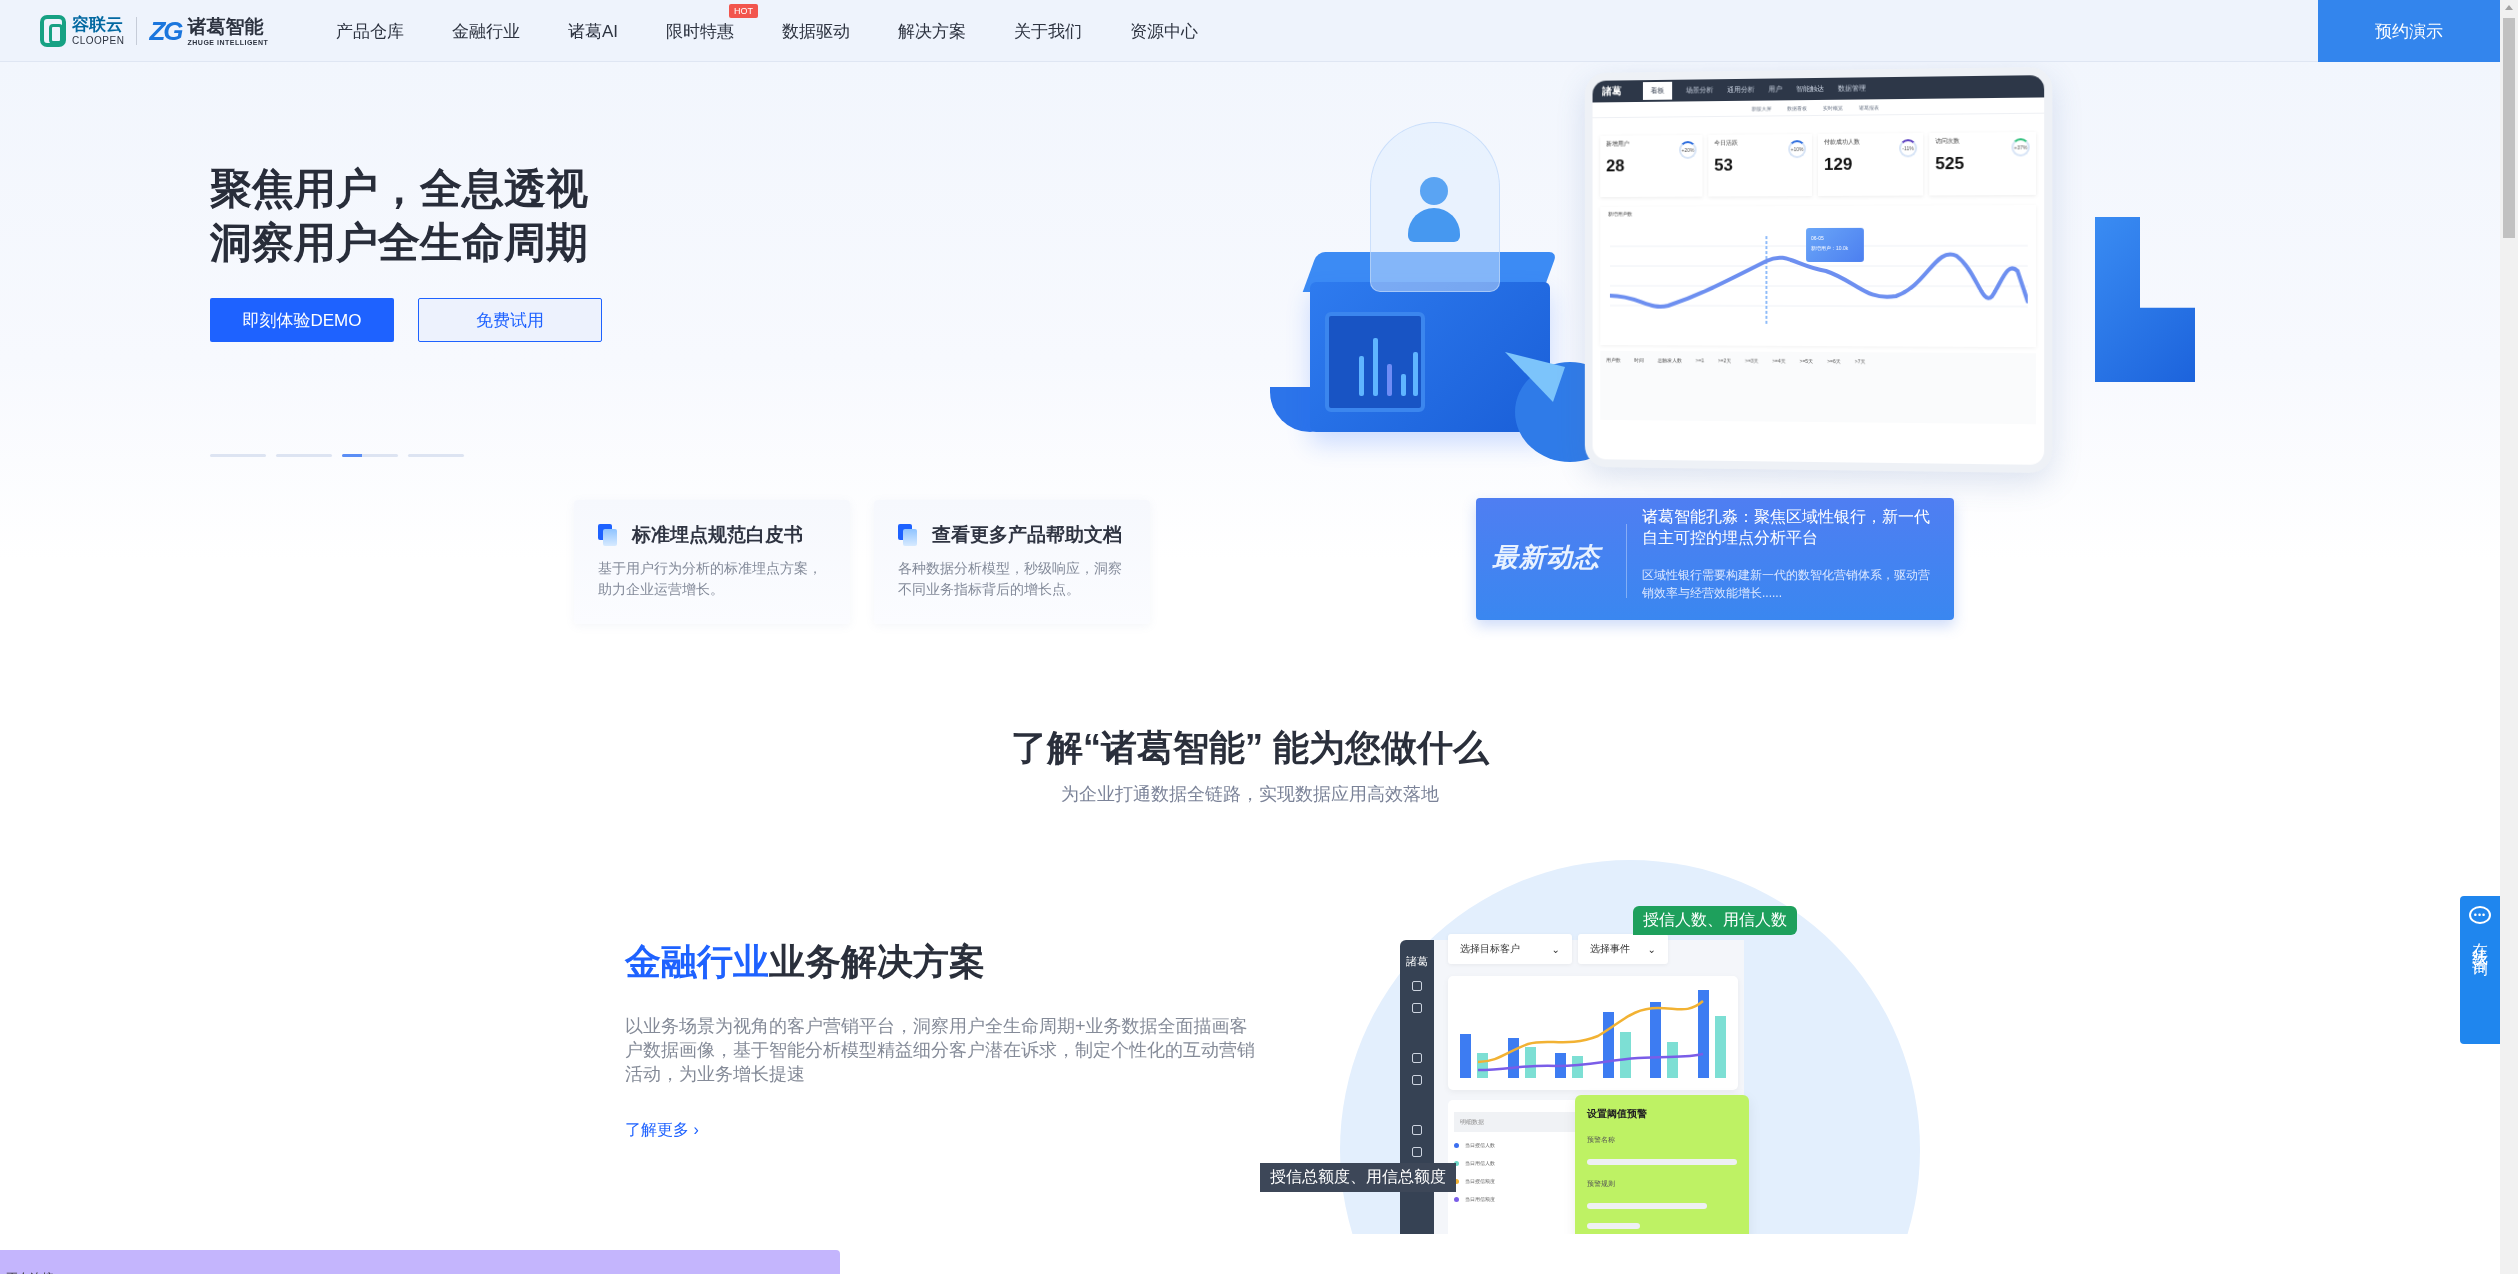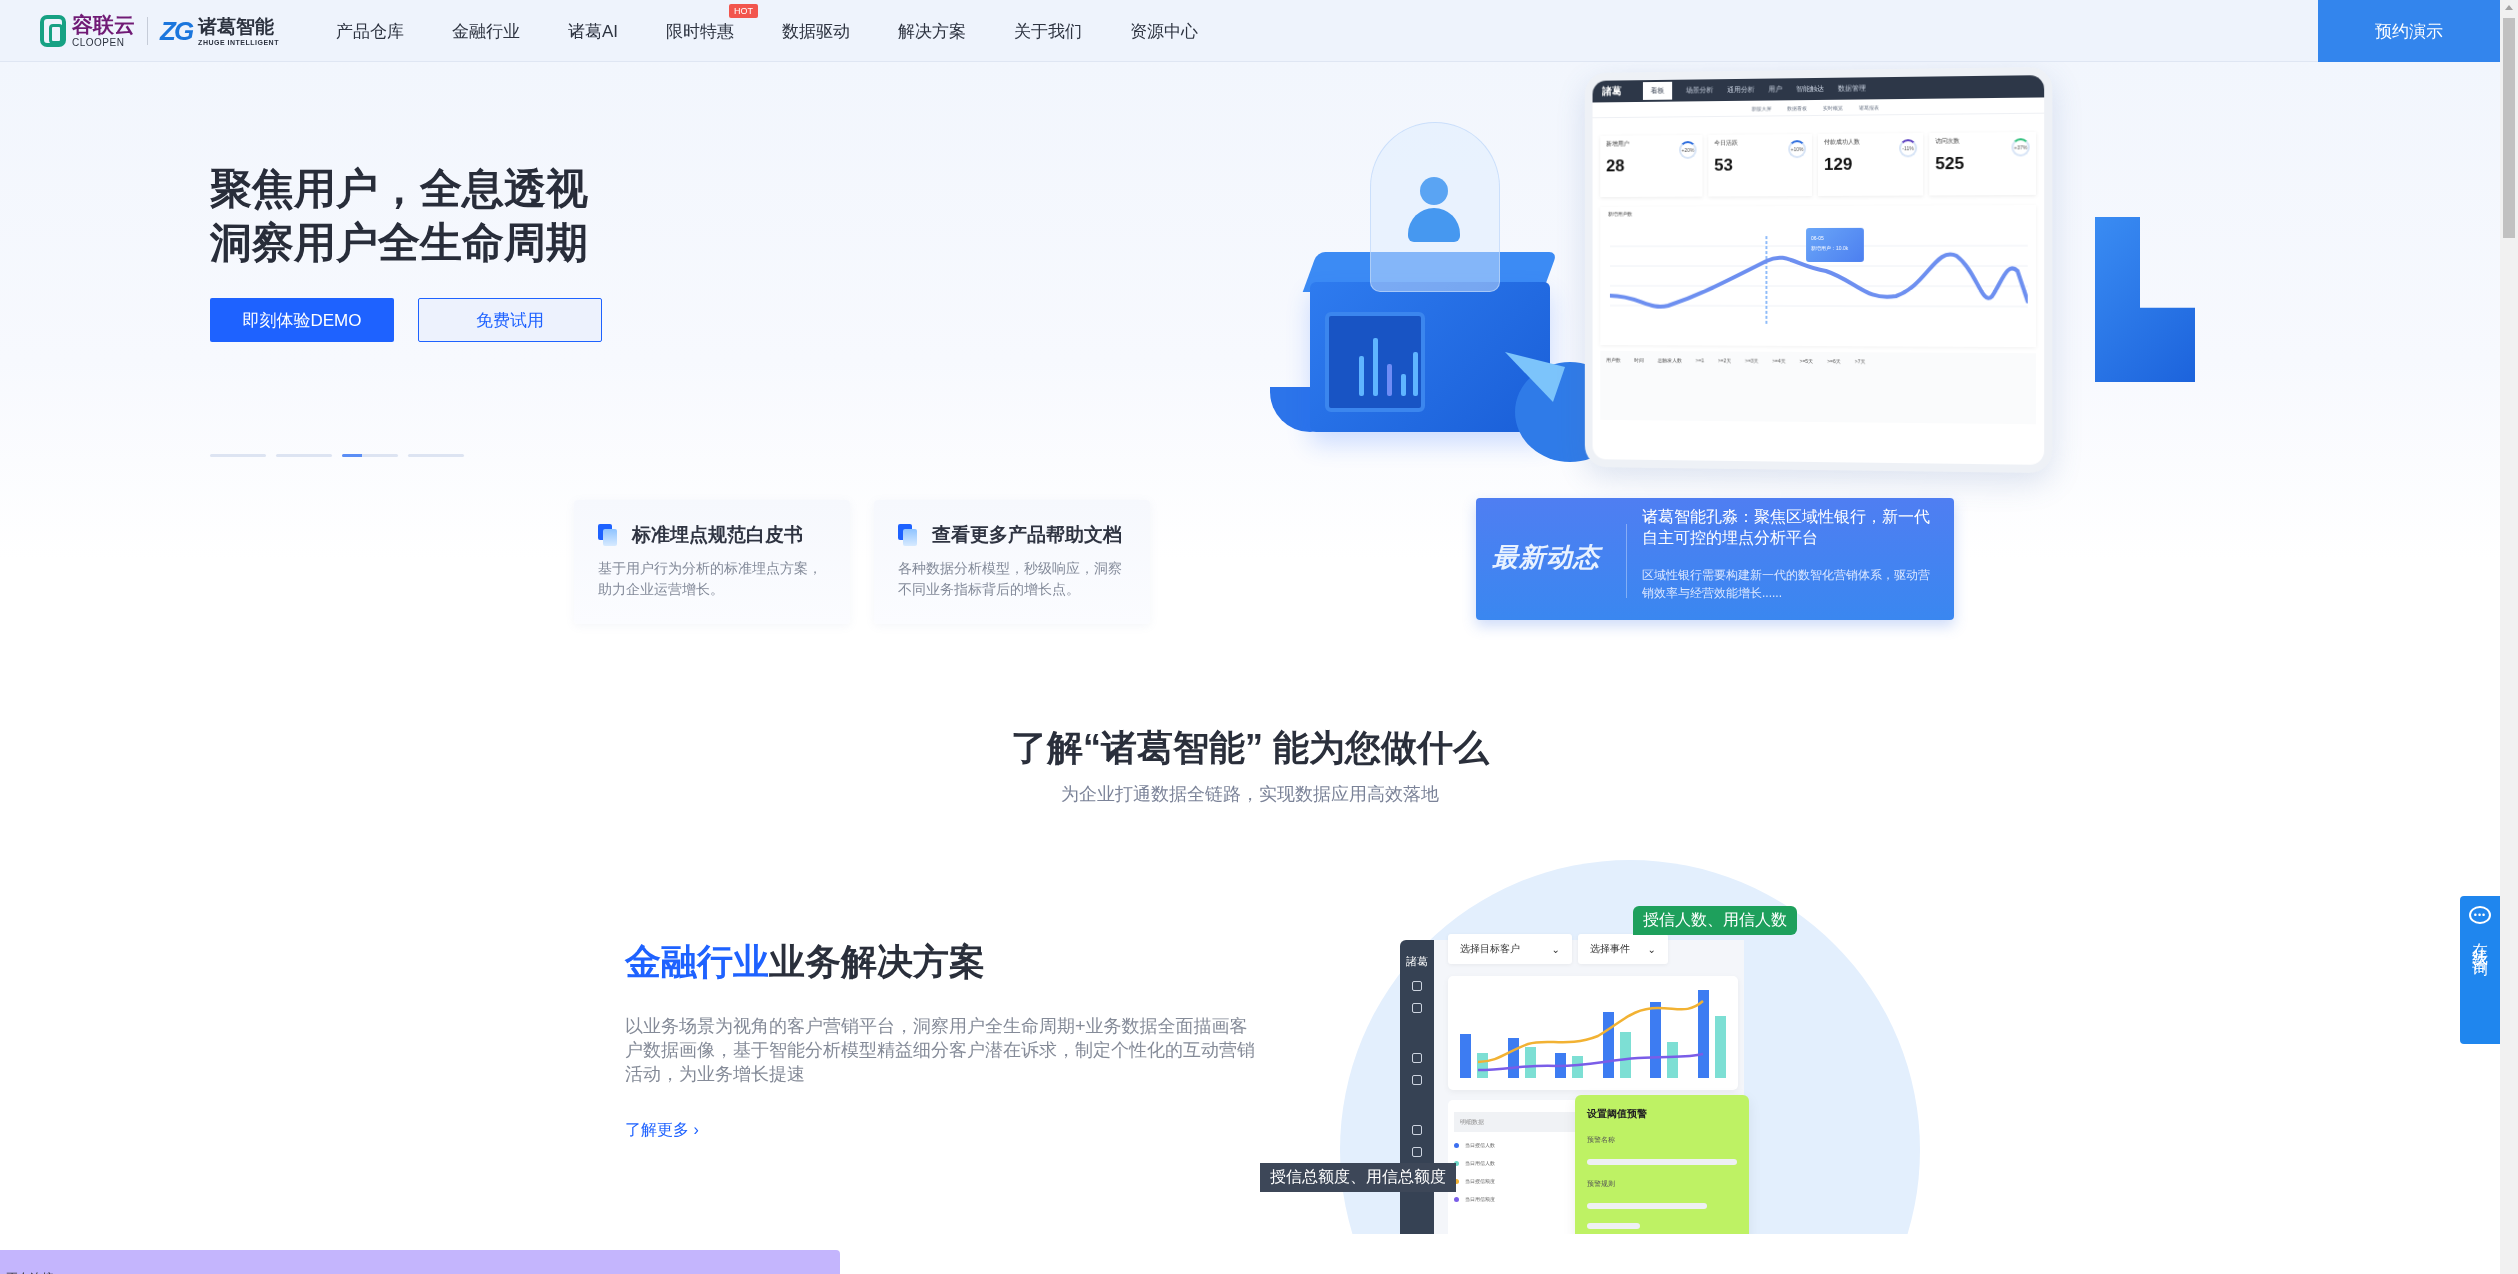--- a/index.html
+++ b/index.html
@@ -16,21 +16,21 @@
     background: #eef3fc;
     border-bottom: 1px solid #dfe6f3;
     display: flex; align-items: center;
     z-index: 10;
   }
   .logo { position: absolute; left: 40px; top: 14px; display: flex; align-items: center; height: 34px; }
   .logo-cloopen { display: flex; align-items: center; gap: 6px; }
   .logo-hex { width: 26px; height: 32px; border: 4px solid #16a183; border-radius: 7px; position: relative; }
   .logo-hex::after { content: ""; position: absolute; left: 5px; top: 5px; width: 8px; height: 14px; border: 3px solid #16a183; border-radius: 4px; }
   .logo-txt { display: flex; flex-direction: column; line-height: 1; }
-  .logo-txt .cn { font-size: 21px; font-weight: bold; color: #701a75; }
+  .logo-txt .cn { font-size: 17px; font-weight: bold; color: #0369a1; }
   .logo-txt .en { font-size: 10px; color: #2d3340; margin-top: 3px; letter-spacing: 0.5px; }
   .logo-divider { width: 1px; height: 28px; background: #c6ccd8; margin: 0 12px; }
   .logo-zg { display: flex; align-items: center; gap: 6px; }
   .logo-zg-mark { font-size: 26px; font-weight: bold; font-style: italic; color: #1b76dd; letter-spacing: -2px; }
   .logo-zg .cn { font-size: 19px; font-weight: bold; color: #2d3340; font-family: Liberation Serif, serif; }
   .logo-zg .en { font-size: 7px; font-weight: bold; color: #2d3340; }
   .nav { position: absolute; left: 336px; top: 0; height: 62px; display: flex; align-items: center; }
   .nav-item { font-size: 17px; color: #2d3340; margin-right: 48px; position: relative; cursor: pointer; }
   .nav-item:nth-child(3) { margin-right: 48px; }
   .hot-badge {

